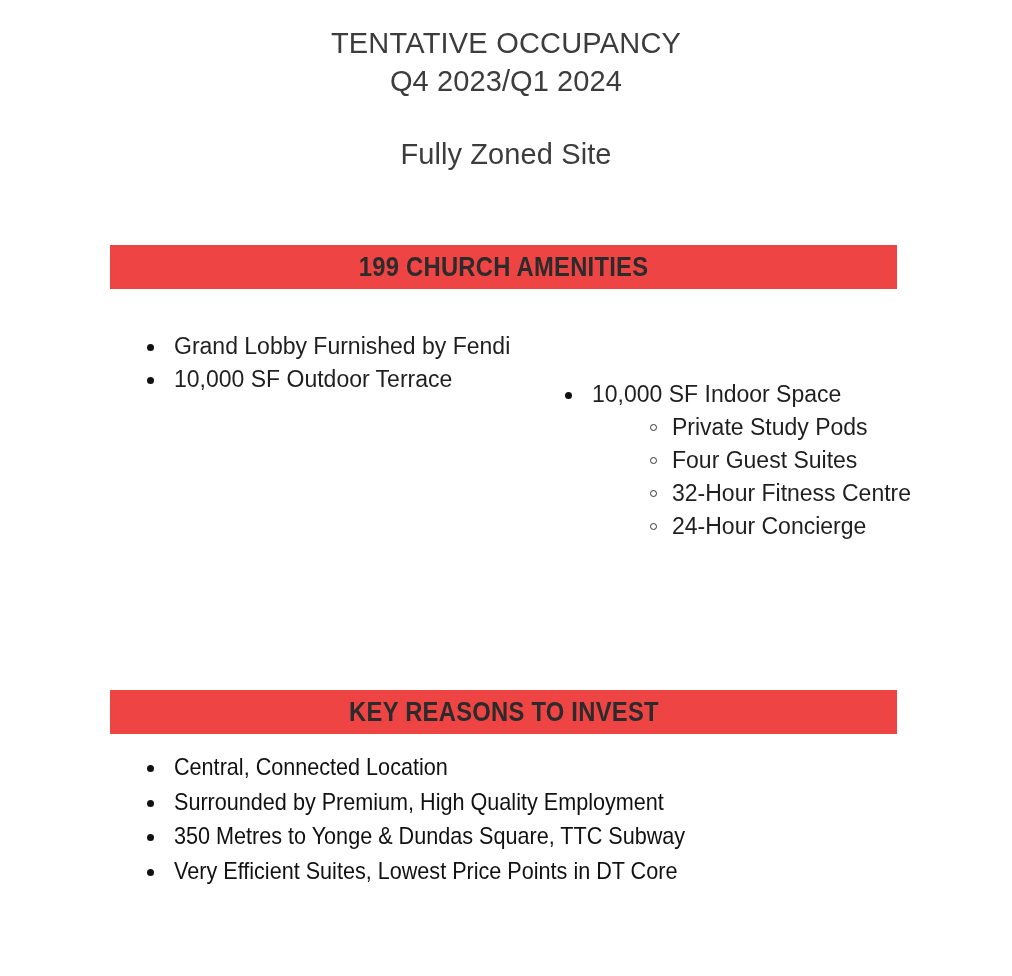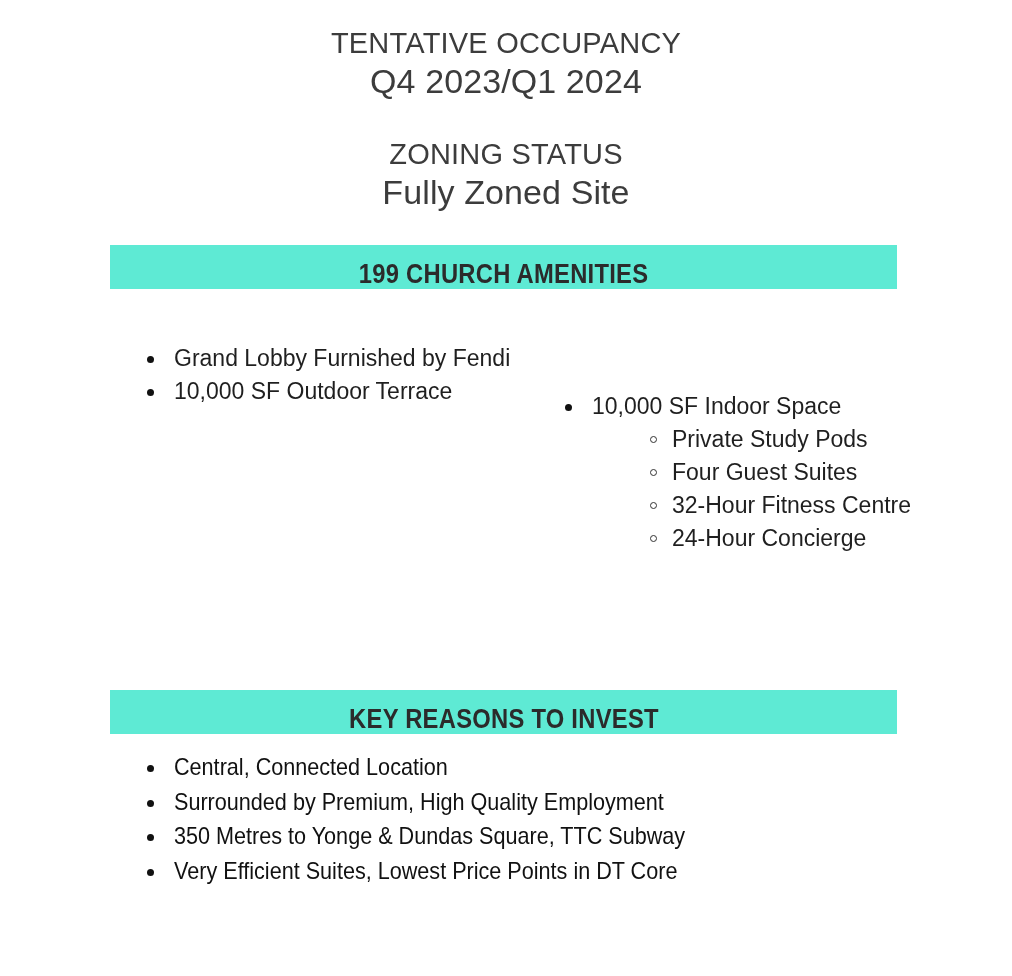--- a/index.html
+++ b/index.html
@@ -34,36 +34,36 @@
   .title-block.zoning    { top: 135px; }
 
   .title-heading {
     font-size: 29px;
     line-height: 38px;
     color: #3c3c3c;
     letter-spacing: 0.2px;
     white-space: nowrap;
   }
   .title-sub {
-    font-size: 34px;
+    font-size: 29px;
     line-height: 38px;
     color: #3c3c3c;
     letter-spacing: 0.1px;
     white-space: nowrap;
   }
 
   
   .section-band {
     position: absolute;
     left: 110px;
     width: 787px;
     height: 44px;
-    background: #5eead4;
+    background: #ef4444;
     display: flex;
-    align-items: flex-end;
+    align-items: center;
     justify-content: center;
   }
   .section-band.amenities { top: 245px; }
   .section-band.invest    { top: 690px; }
 
   .section-band-label {
     font-family: "Liberation Sans Narrow", "Liberation Sans", sans-serif;
     font-weight: bold;
     font-size: 27px;
     line-height: 30px;
@@ -74,21 +74,20 @@
     white-space: nowrap;
   }
 
   
   .amenities-area {
     position: absolute;
     top: 330px;
     left: 0;
     width: 1012px;
     height: 290px;
-    margin-top: 12px;
   }
 
   .col-left {
     position: absolute;
     left: 130px;
     top: 0;
     width: 420px;
   }
   .col-right {
     position: absolute;
@@ -191,21 +190,20 @@
 <body>
 
 <div class="page">
 
   <div class="title-block occupancy">
     <div class="title-heading">TENTATIVE OCCUPANCY</div>
     <div class="title-sub">Q4 2023/Q1 2024</div>
   </div>
 
   <div class="title-block zoning">
-    <div class="title-heading">ZONING STATUS</div>
     <div class="title-sub">Fully Zoned Site</div>
   </div>
 
   <div class="section-band amenities">
     <span class="section-band-label">199 CHURCH AMENITIES</span>
   </div>
 
   <div class="amenities-area">
 
     <div class="col-left">

